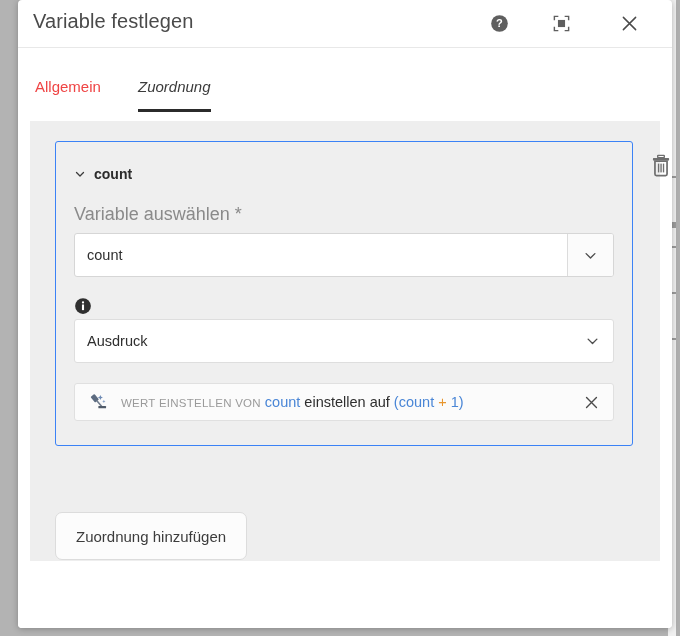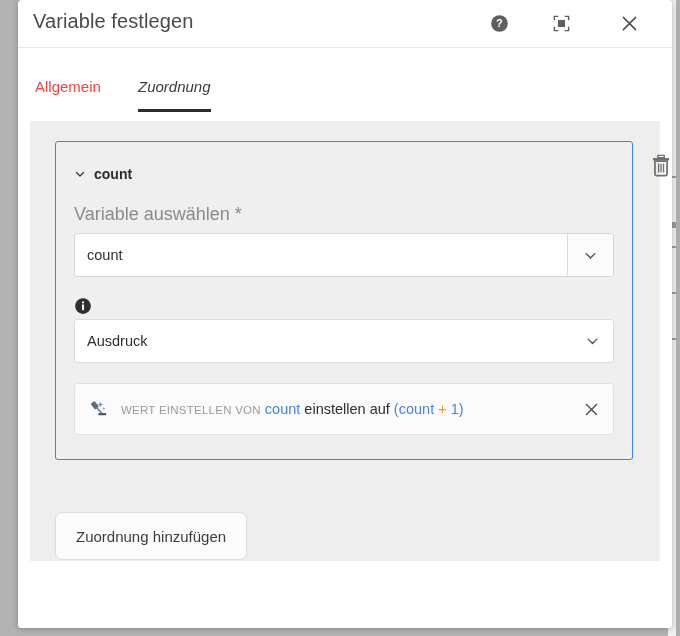--- a/index.html
+++ b/index.html
@@ -183,21 +183,21 @@
     color: #4e4e4e;
     display: flex;
   }
 
   
   #mapping-info-icon { margin-bottom: 4px; cursor: pointer; display: flex; }
 
   
   #expression-box {
     position: relative;
-    height: 52px;
+    height: 38px;
     border: 1px solid #e0e0e0;
     border-radius: 3px;
     background: #fbfbfb;
     display: flex; align-items: center;
     padding: 0 42px 0 12px;
     cursor: pointer;
   }
   #gavel-icon { flex: 0 0 auto; display: flex; margin-right: 12px; }
   #expression-text {
     font-size: 14.5px; color: #2e2e2e;

